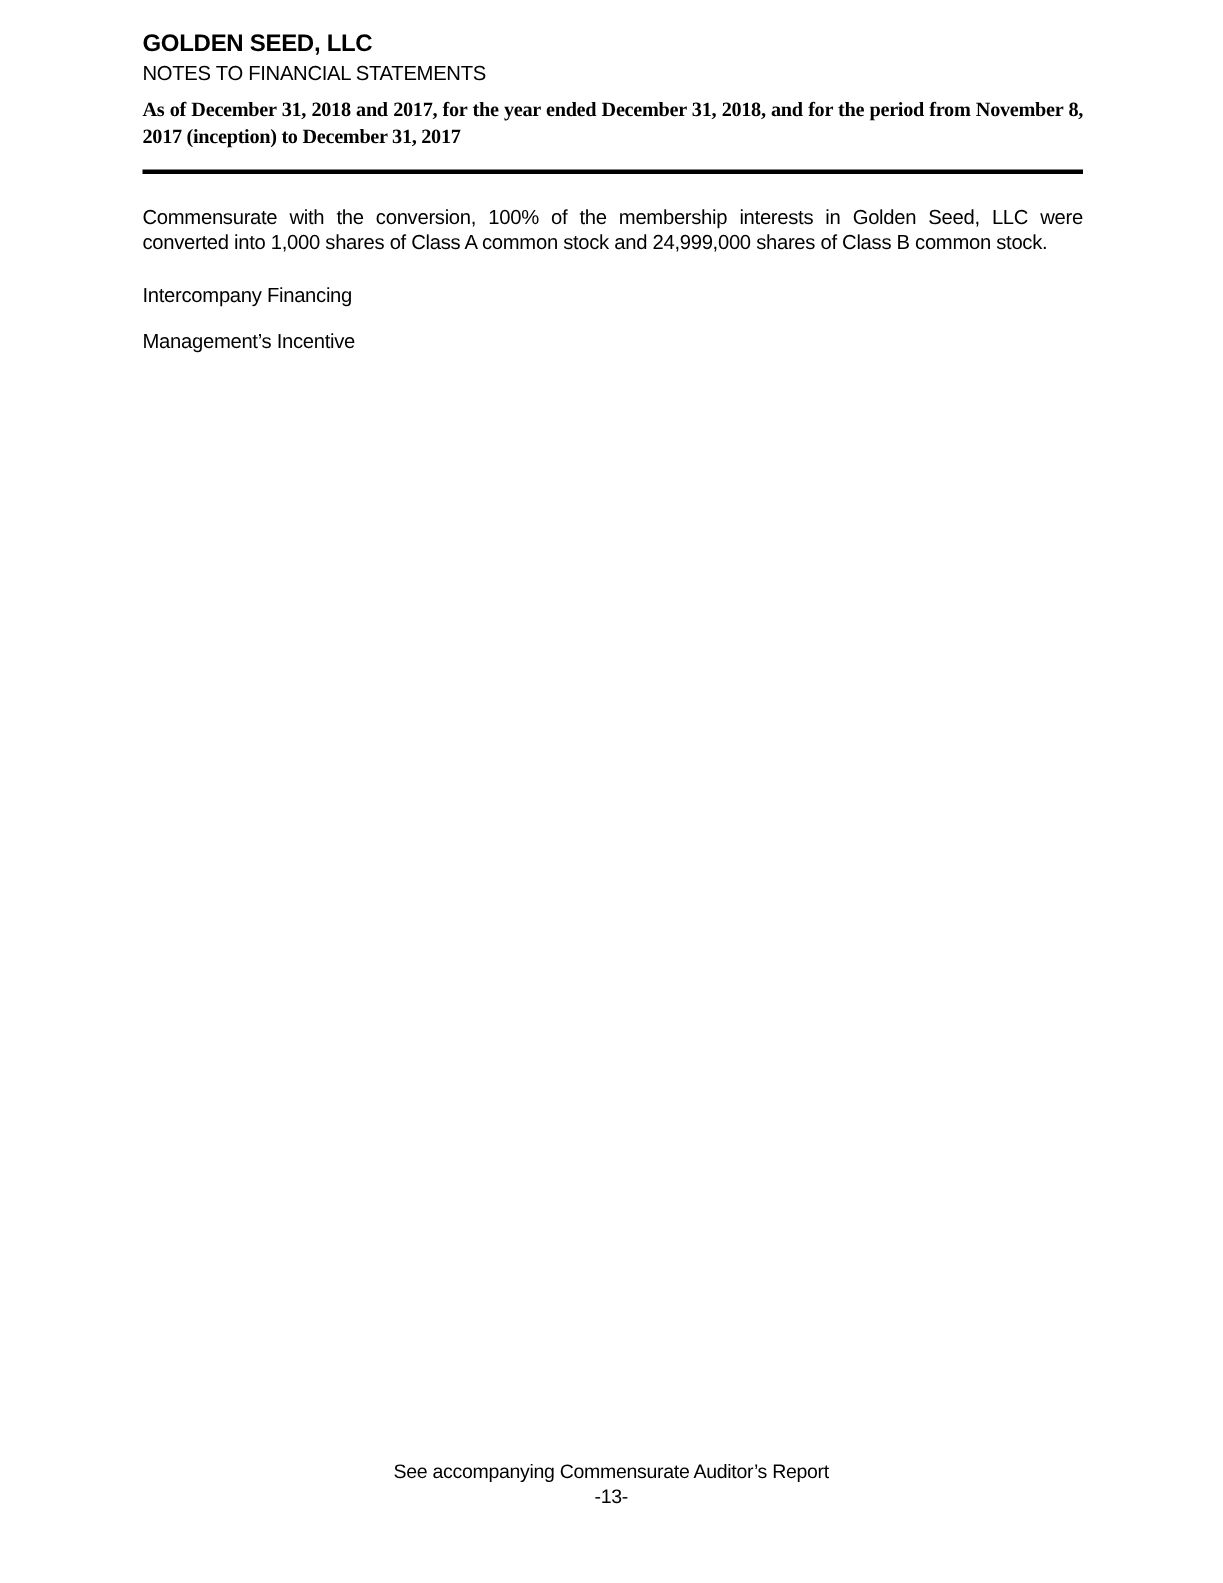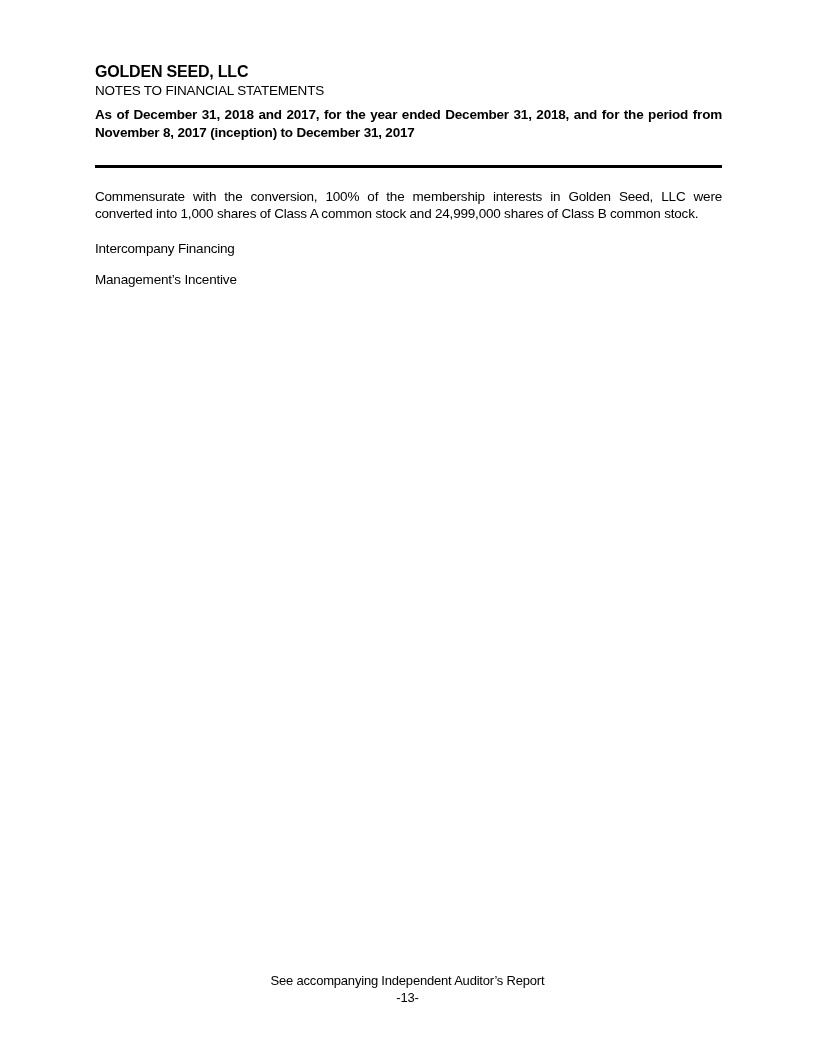--- a/index.html
+++ b/index.html
@@ -11,21 +11,21 @@
   body {
     font-family: "Liberation Sans", sans-serif;
     color: #000000;
   }
 
   .page {
     position: relative;
     width: 815px;
     height: 1055px;
     background: #ffffff;
-    padding: 62px 95px 0 95px;
+    padding: 20px 95px 0 95px;
     overflow: hidden;
   }
 
   .content {
     width: 627px;
     letter-spacing: -0.2px;
   }
 
   
   .company-name {
@@ -40,21 +40,22 @@
     font-weight: normal;
     line-height: 1.25;
     margin-bottom: 6px;
   }
 
   .doc-subtitle {
     font-size: 13.5px;
     font-weight: bold;
     line-height: 1.35;
     text-align: justify;
-    margin-bottom: 22px;
+    margin-bottom: 12px;
+    font-family: Liberation Serif, serif;
   }
 
   .header-rule {
     width: 100%;
     height: 3px;
     background: #000000;
     margin-bottom: 20px;
   }
 
   
@@ -116,17 +117,17 @@
 
 
       <h3 class="section-heading">Management’s Incentive</h3>
 
 
     </main>
 
   </div>
 
   <footer class="footer">
-    <div class="footer-note">See accompanying Independent Auditor’s Report</div>
+    <div class="footer-note">See accompanying Commensurate Auditor’s Report</div>
     <div class="page-number">-13-</div>
   </footer>
 
 </div>
 
 </body></html>

